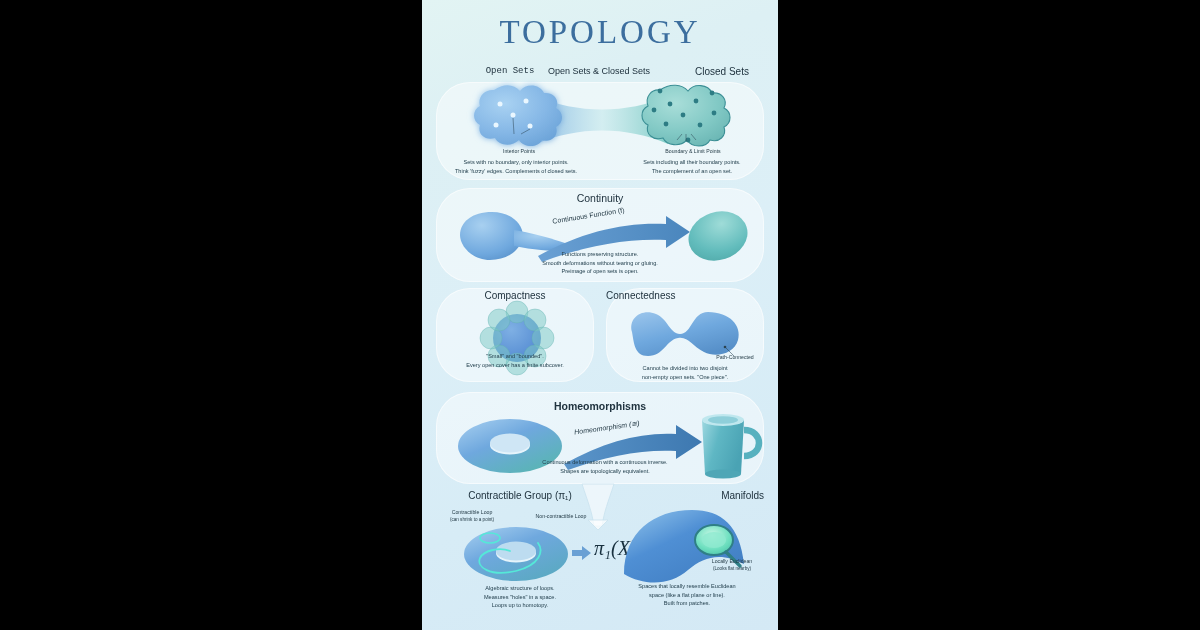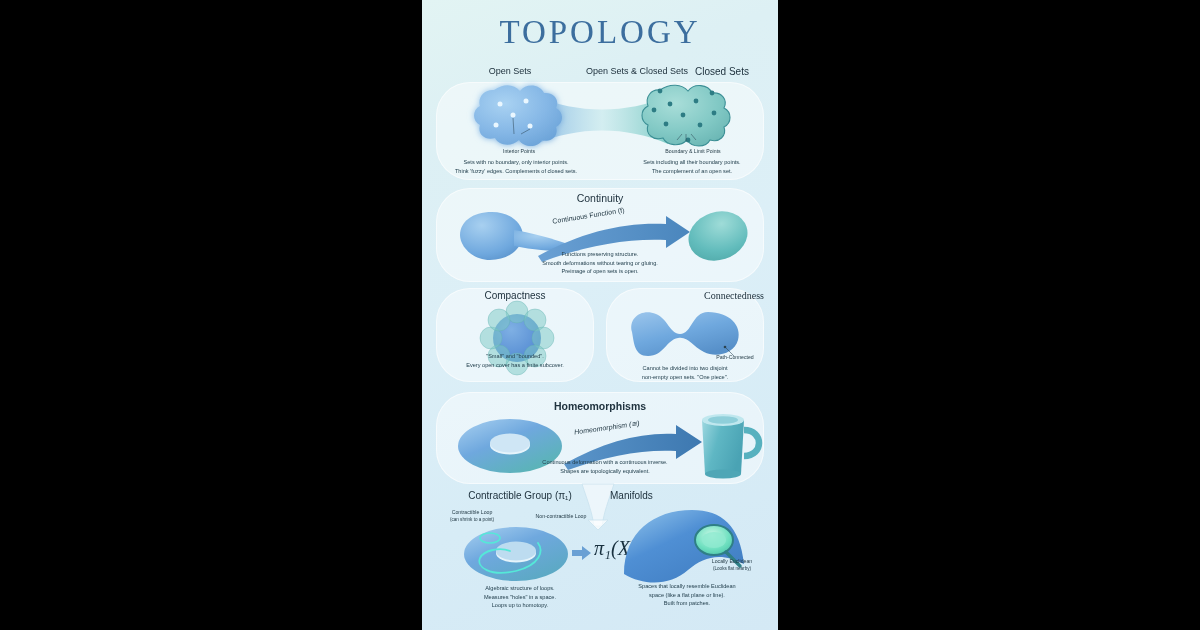--- a/index.html
+++ b/index.html
@@ -24,22 +24,22 @@
 </head>
 <body>
 
 <div id="stage">
 <div id="poster">
 
   <div class="title" style="top:14px;font-size:33px;">TOPOLOGY</div>
 
   <div class="card" style="left:14px;top:82px;width:328px;height:98px;"></div>
 
-  <div class="sect hdr" style="top:66px;left:28px;width:120px;font-size:9px;text-align:center;">Open Sets</div>
-  <div class="sect hdr" style="top:66px;left:126px;width:140px;font-size:9px;text-align:right;">Open Sets &amp; Closed Sets</div>
+  <div class="sect hdr" style="top:66px;left:28px;width:120px;font-size:9px;text-align:center;font-family:Liberation Mono, monospace;">Open Sets</div>
+  <div class="sect hdr" style="top:66px;left:126px;width:140px;font-size:9px;text-align:left;">Open Sets &amp; Closed Sets</div>
   <div class="sect hdr" style="top:66px;left:245px;width:110px;font-size:10px;text-align:center;">Closed Sets</div>
 
   <svg style="left:110px;top:92px;" width="140" height="56">
     <defs>
       <linearGradient id="connGrad" x1="0" y1="0" x2="1" y2="0">
         <stop offset="0%" stop-color="#7fb3e2" stop-opacity=".85"></stop>
         <stop offset="50%" stop-color="#bfe6ea" stop-opacity=".55"></stop>
         <stop offset="100%" stop-color="#6fc6be" stop-opacity=".85"></stop>
       </linearGradient>
     </defs>
@@ -179,21 +179,21 @@
       <circle cx="15" cy="34" r="11"></circle>
           <circle cx="23" cy="16" r="11"></circle>
     </g>
   </svg>
   <div class="sect sub" style="top:352px;left:14px;width:158px;">
     <div>"Small" and "bounded".</div>
     <div>Every open cover has a finite subcover.</div>
   </div>
 
   <div class="card" style="left:184px;top:288px;width:158px;height:94px;"></div>
-  <div class="sect hdr" style="top:290px;left:184px;width:158px;font-size:10px;text-align:right;font-family:Liberation Serif, serif;">Connectedness</div>
+  <div class="sect hdr" style="top:290px;left:184px;width:158px;font-size:10px;text-align:left;">Connectedness</div>
 
   <svg style="left:196px;top:306px;" width="132" height="56">
     <defs>
       <linearGradient id="connBlobG" x1="0" y1="0" x2="0.6" y2="1">
         <stop offset="0%" stop-color="#9cc6ec"></stop>
             <stop offset="55%" stop-color="#6fa8de"></stop>
         <stop offset="100%" stop-color="#5790c9"></stop>
       </linearGradient>
     </defs>
     <path fill="url(#connBlobG)" d="
@@ -285,21 +285,21 @@
     <path d="M0,4 L10,4 L10,0 L19,7 L10,14 L10,10 L0,10 Z" fill="#6aa0d4"></path>
   </svg>
   <div style="position:absolute;left:172px;top:537px;font-family:'Liberation Serif',serif;font-size:20px;color:#18303e;font-style:italic;">π₁(X)</div>
 
   <div class="sect sub" style="top:584px;left:14px;width:168px;">
     <div>Algebraic structure of loops.</div>
     <div>Measures "holes" in a space.</div>
     <div>Loops up to homotopy.</div>
   </div>
 
-  <div class="sect hdr" style="top:490px;left:188px;width:154px;font-size:10px;text-align:left;">Manifolds</div>
+  <div class="sect hdr" style="top:490px;left:188px;width:154px;font-size:10px;text-align:right;">Manifolds</div>
 
   <svg style="left:196px;top:508px;" width="146" height="80">
     <defs>
       <linearGradient id="manG" x1="0.1" y1="0" x2="0.9" y2="1">
         <stop offset="0%" stop-color="#8cc0ea"></stop>
             <stop offset="40%" stop-color="#4f8fd4"></stop>
         <stop offset="100%" stop-color="#3f7cc0"></stop>
       </linearGradient>
       <radialGradient id="patchG" cx="45%" cy="35%" r="75%">
         <stop offset="0%" stop-color="#c9f7e6"></stop>

